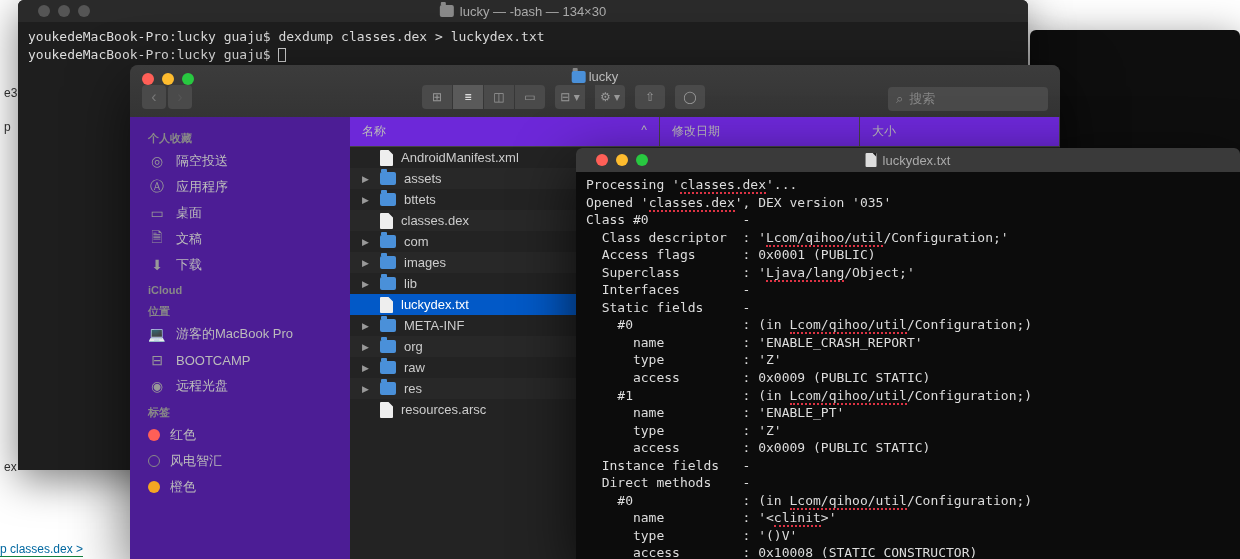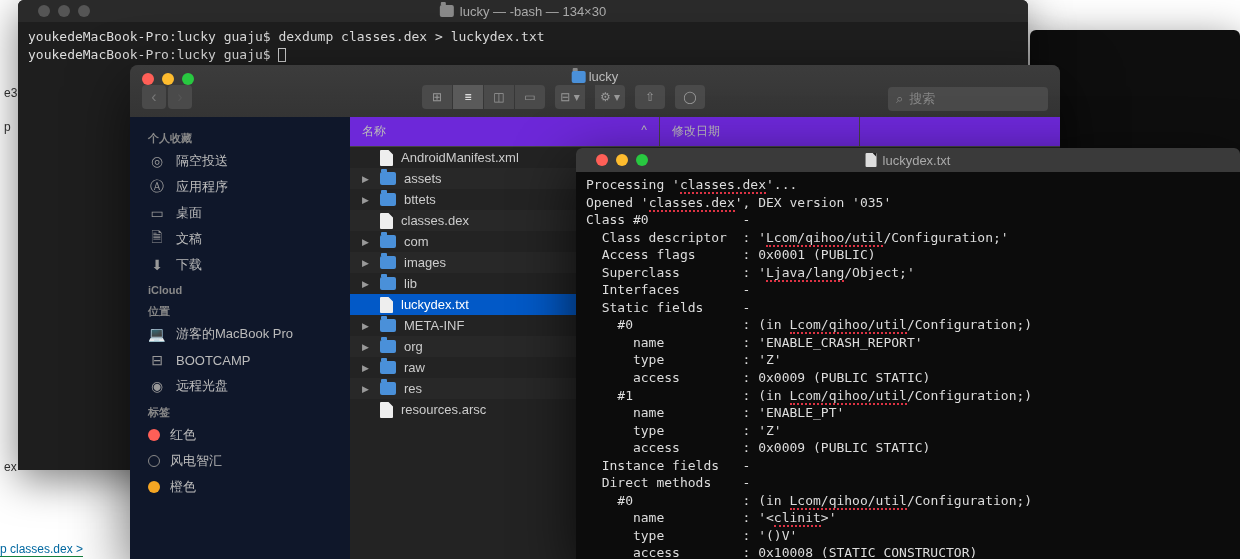--- a/index.html
+++ b/index.html
@@ -35,21 +35,21 @@
 .nav-btn { width: 24px; height: 24px; background:#4a4a4a; border-radius:4px; display:flex; align-items:center; justify-content:center; color:#777;}
 .tool-group { display:flex; gap:1px; margin-bottom:2px; }
 .tool-btn { width:30px; height:24px; background:#4a4a4a; display:flex; align-items:center; justify-content:center; color:#999; font-size:12px;}
 .tool-btn.first { border-radius:4px 0 0 4px; }
 .tool-btn.last { border-radius:0 4px 4px 0; }
 .tool-btn.solo { border-radius:4px; }
 .tool-btn.active { background:#5a5a5a; color:#fff; }
 .spacer { flex:1; }
 .search-field { display:flex; align-items:center; gap:6px; background:#4a4a4a; border-radius:4px; padding:3px 8px; width:160px; color:#888; font-size:13px;}
 .finder-body { display:flex; flex:1; min-height:0; }
-.sidebar { width:220px; background:#0f172a; padding:8px 0; color:#999; font-size:13px; overflow:hidden;}
+.sidebar { width:220px; background:#4c1d95; padding:8px 0; color:#999; font-size:13px; overflow:hidden;}
 .sb-header { color:#888; font-size:11px; padding:6px 18px 2px; font-weight:600;}
 .sb-item { display:flex; align-items:center; gap:10px; padding:4px 18px; color:#bbb;}
 .sb-icon { width:18px; height:18px; display:flex; align-items:center; justify-content:center; color:#999; font-size:14px;}
 .tag-dot { width:12px; height:12px; border-radius:50%; border:1.5px solid #888; }
 .tag-dot.fill { border:none; }
 .file-list { flex:1; background:#232323; display:flex; flex-direction:column;}
 .col-headers { display:flex; background:#6d28d9; border-bottom:1px solid #444; color:#bbb; font-size:12px;}
 .col { padding:6px 12px; border-right:1px solid #444;}
 .col.name { width:310px; display:flex; justify-content:space-between;}
 .col.date { width:200px; }
@@ -199,20 +199,21 @@
           </div>
         </div>
     </div>
     <div class="file-list">
       <div class="col-headers">
         <div class="col name">
             <span>名称</span>
             <span>^</span>
           </div>
         <div class="col date">修改日期</div>
+        <div class="col size">大小</div>
       </div>
       <div id="rows">
           <div class="row">
             <span class="disclosure"></span>
             <span class="file"></span>
             <span>AndroidManifest.xml</span>
           </div>
           <div class="row alt">
             <span class="disclosure">▶</span>
             <span class="folder"></span>

